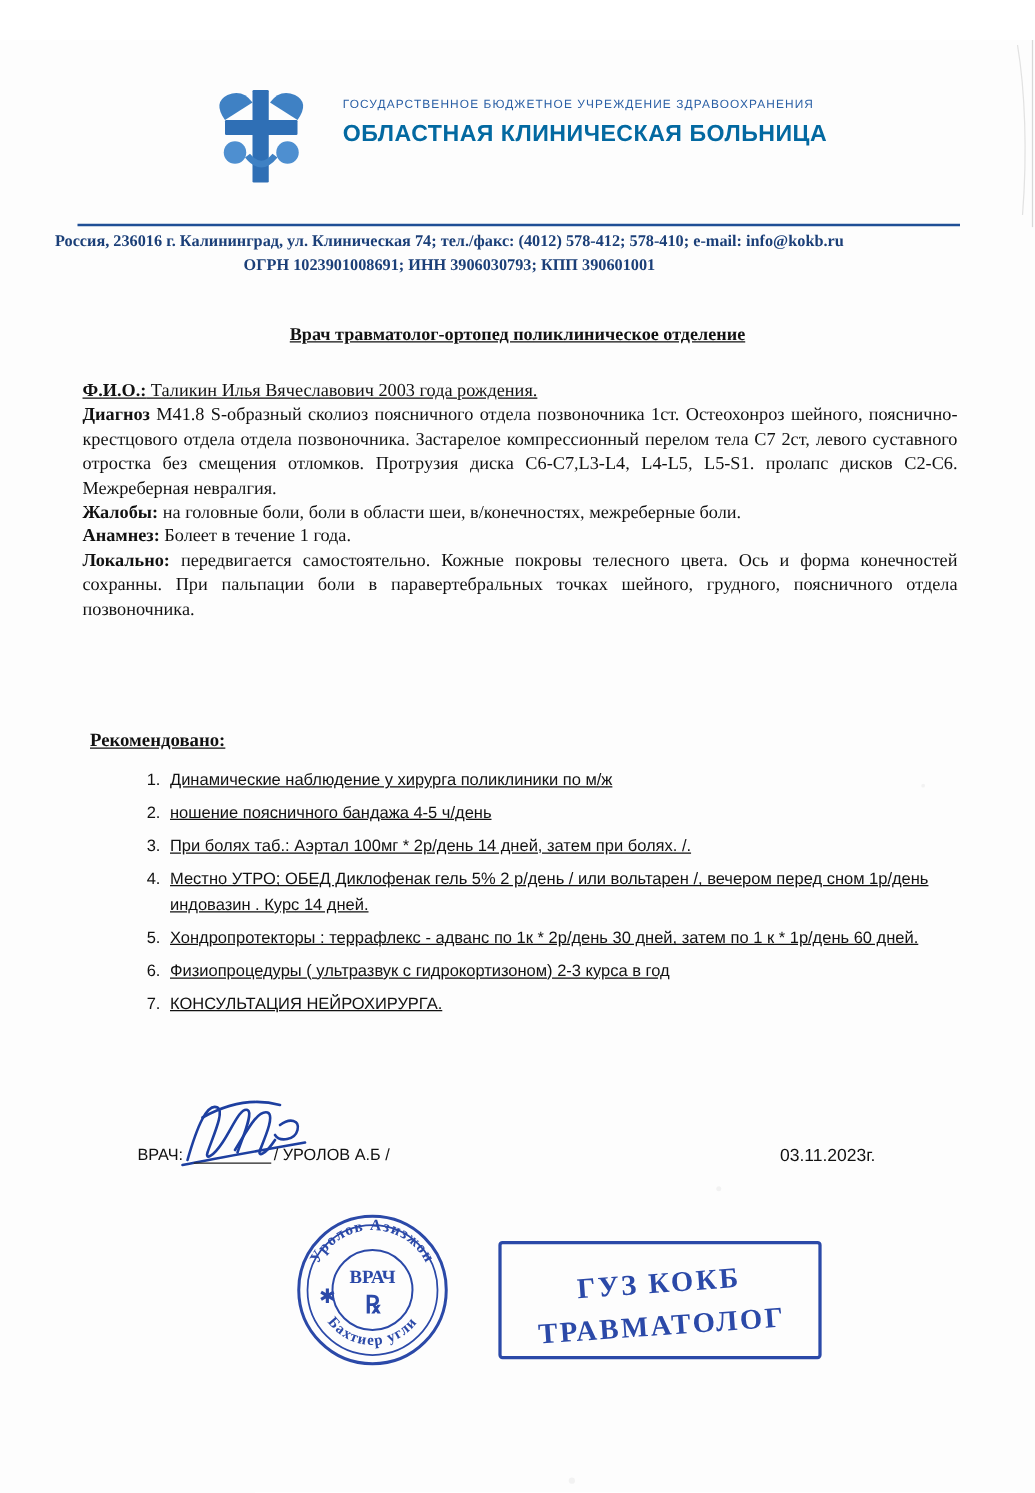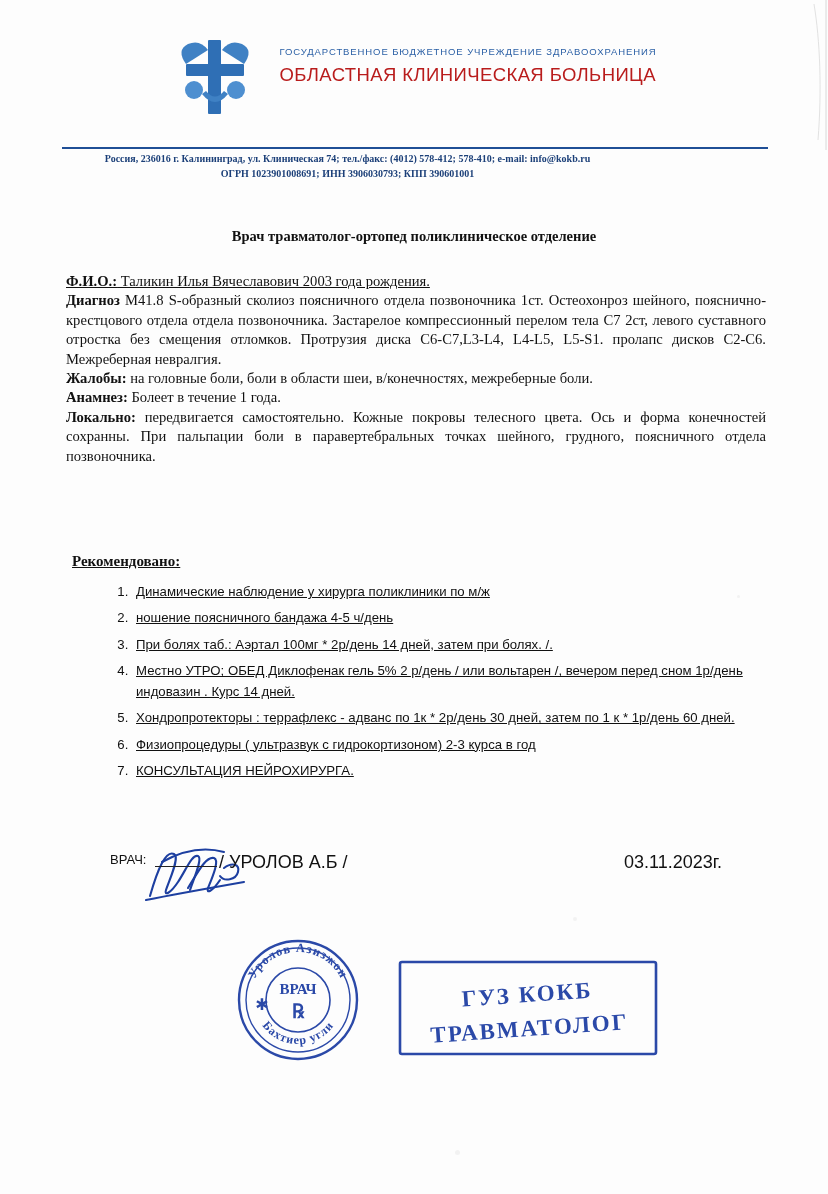--- a/index.html
+++ b/index.html
@@ -13,20 +13,21 @@
     position: relative;
     font-family: "Liberation Serif", serif;
     color: #111;
     overflow: hidden;
   }
 
   .page {
     position: absolute;
     inset: 0;
     background: #fdfdfd;
+    margin-top: 32px;
   }
 
   
   .letterhead {
     position: absolute;
     top: 34px;
     left: 0;
     width: 828px;
     display: flex;
     justify-content: center;
@@ -48,62 +49,62 @@
     font-family: "Liberation Sans", sans-serif;
     font-size: 9.5px;
     letter-spacing: 0.9px;
     color: #2a5fa5;
     margin-bottom: 6px;
     white-space: nowrap;
   }
   .org-main {
     font-family: "Liberation Sans", sans-serif;
     font-size: 18.5px;
-    font-weight: normal;
-    color: #b91c1c;
+    font-weight: bold;
+    color: #0369a1;
     letter-spacing: 0.4px;
     line-height: 1.28;
     white-space: nowrap;
   }
 
   .rule {
     position: absolute;
     left: 62px;
     top: 147px;
     width: 706px;
     height: 2px;
     background: #1f4f96;
   }
 
   .contact {
     position: absolute;
     top: 152px;
-    left: 0;
+    left: 12px;
     width: 695px;
     text-align: center;
     font-family: "Liberation Serif", serif;
-    font-size: 10px;
+    font-size: 13px;
     color: #1b3f78;
     line-height: 1.45;
     font-weight: bold;
   }
   .contact div { white-space: nowrap; }
 
   
   .doc-title {
     position: absolute;
     top: 228px;
     left: 0;
     width: 828px;
     text-align: center;
     font-family: "Liberation Serif", serif;
     font-weight: bold;
     font-size: 14.5px;
   }
-  .doc-title .l1 { }
+  .doc-title .l1 { text-decoration: underline; }
   .doc-title .l2 { text-decoration: underline; margin-top: 2px; }
 
   
   .body-text {
     position: absolute;
     top: 272px;
     left: 66px;
     width: 700px;
     font-size: 14.6px;
     line-height: 1.33;
@@ -151,21 +152,21 @@
     text-decoration: underline;
   }
   ol.recs li {
     margin-bottom: 6px;
     padding-left: 4px;
   }
 
   
   .sig-row {
     position: absolute;
-    top: 848px;
+    top: 880px;
     left: 0;
     width: 828px;
     height: 26px;
     text-align: right;
   }
   .sig-label {
     position: absolute;
     left: 110px;
     top: 4px;
     font-family: "Liberation Sans", sans-serif;
@@ -177,28 +178,28 @@
     top: 18px;
     width: 62px;
     height: 1px;
     background: #222;
   }
   .sig-name {
     position: absolute;
     left: 219px;
     top: 4px;
     font-family: "Liberation Sans", sans-serif;
-    font-size: 18px;
+    font-size: 13px;
   }
   .sig-date {
     position: absolute;
     left: 624px;
     top: 4px;
     font-family: "Liberation Sans", sans-serif;
-    font-size: 18px;
+    font-size: 14px;
   }
 
   .signature-scribble {
     position: absolute;
     left: 140px;
     top: 838px;
     width: 120px;
     height: 72px;
     pointer-events: none;
   }

